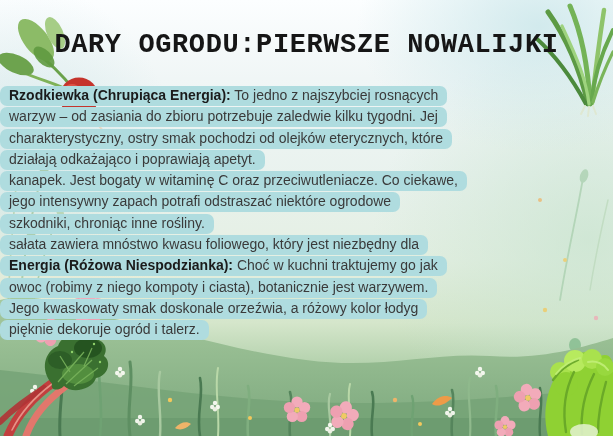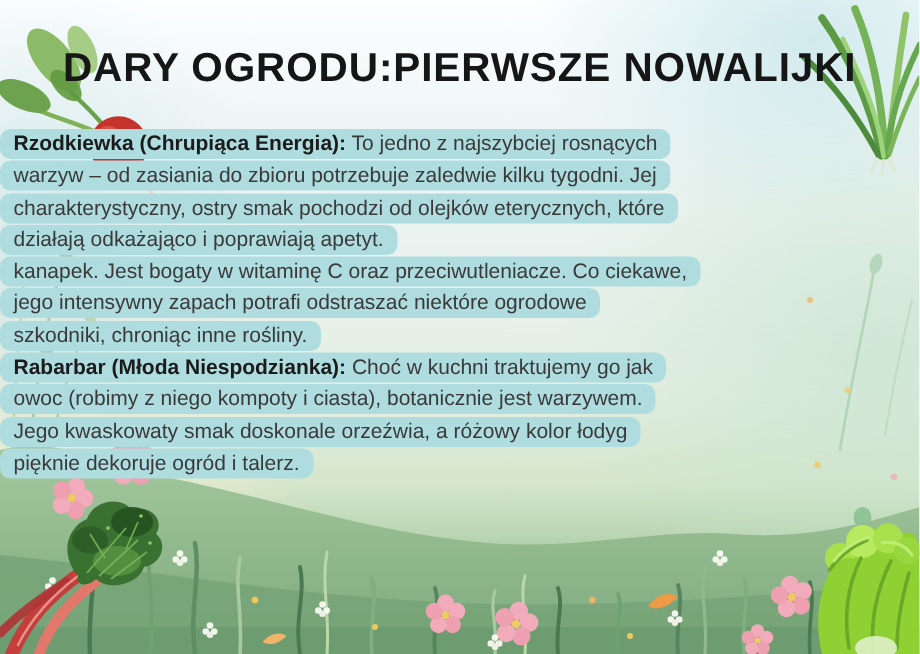--- a/index.html
+++ b/index.html
@@ -9,21 +9,21 @@
     background:
       radial-gradient(260px 180px at 88% 6%, rgba(203,231,234,0.85), rgba(203,231,234,0) 70%),
       radial-gradient(220px 260px at 4% 38%, rgba(206,230,233,0.7), rgba(206,230,233,0) 70%),
       radial-gradient(300px 280px at 96% 55%, rgba(199,227,206,0.7), rgba(199,227,206,0) 72%),
       radial-gradient(240px 200px at 6% 72%, rgba(242,238,206,0.8), rgba(242,238,206,0) 70%),
       linear-gradient(180deg,#fcfeff 0%,#f0f6f6 18%,#e9f2ee 40%,#e4efe2 60%,#d5e6cb 74%,#abcca5 86%,#8db68a 100%);
   }
   .bg-art{position:absolute;inset:0;pointer-events:none;}
   .title{
     position:absolute;top:30px;left:0;width:100%;text-align:center;
-    font-family:Liberation Sans, sans-serif;font-weight:700;font-size:27px;
+    font-family:Liberation Mono, monospace;font-weight:700;font-size:27px;
     letter-spacing:0.6px;color:#161616;z-index:3;white-space:nowrap;
   }
   .content{position:absolute;top:86px;left:0;width:100%;text-align:left;z-index:3;}
   .line{height:21.3px;}
   .hl{
     display:inline-block;white-space:nowrap;background:#afdcdf;
     border-radius:7px;padding:1px 9px 2px 9px;
     font-size:14px;line-height:17px;color:#3a3a3a;
   }
   .bh{font-weight:700;color:#1b1b1b;}
@@ -191,19 +191,20 @@
   <div class="title">DARY OGRODU:PIERWSZE NOWALIJKI</div>
 
   <div class="content">
     <div class="line"><span class="hl"><b class="bh">Rzodkiewka (Chrupiąca Energia):</b><span> To jedno z najszybciej rosnących</span></span></div>
     <div class="line"><span class="hl"><b class="bh"></b><span>warzyw – od zasiania do zbioru potrzebuje zaledwie kilku tygodni. Jej</span></span></div>
     <div class="line"><span class="hl"><b class="bh"></b><span>charakterystyczny, ostry smak pochodzi od olejków eterycznych, które</span></span></div>
     <div class="line"><span class="hl"><b class="bh"></b><span>działają odkażająco i poprawiają apetyt.</span></span></div>
     <div class="line"><span class="hl"><b class="bh"></b><span>kanapek. Jest bogaty w witaminę C oraz przeciwutleniacze. Co ciekawe,</span></span></div>
     <div class="line"><span class="hl"><b class="bh"></b><span>jego intensywny zapach potrafi odstraszać niektóre ogrodowe</span></span></div>
     <div class="line"><span class="hl"><b class="bh"></b><span>szkodniki, chroniąc inne rośliny.</span></span></div>
-    <div class="line"><span class="hl"><b class="bh">Rabarbar (Młoda Niespodzianka):</b><span> Choć w kuchni traktujemy go jak</span></span></div>
+    <div class="line"><span class="hl"><b class="bh"></b><span>sałata zawiera mnóstwo kwasu foliowego, który jest niezbędny dla</span></span></div>
+    <div class="line"><span class="hl"><b class="bh">Energia (Różowa Niespodzianka):</b><span> Choć w kuchni traktujemy go jak</span></span></div>
     <div class="line"><span class="hl"><b class="bh"></b><span>owoc (robimy z niego kompoty i ciasta), botanicznie jest warzywem.</span></span></div>
     <div class="line"><span class="hl"><b class="bh"></b><span>Jego kwaskowaty smak doskonale orzeźwia, a różowy kolor łodyg</span></span></div>
     <div class="line"><span class="hl"><b class="bh"></b><span>pięknie dekoruje ogród i talerz.</span></span></div>
   </div>
 
 </div>
 
 </body></html>

